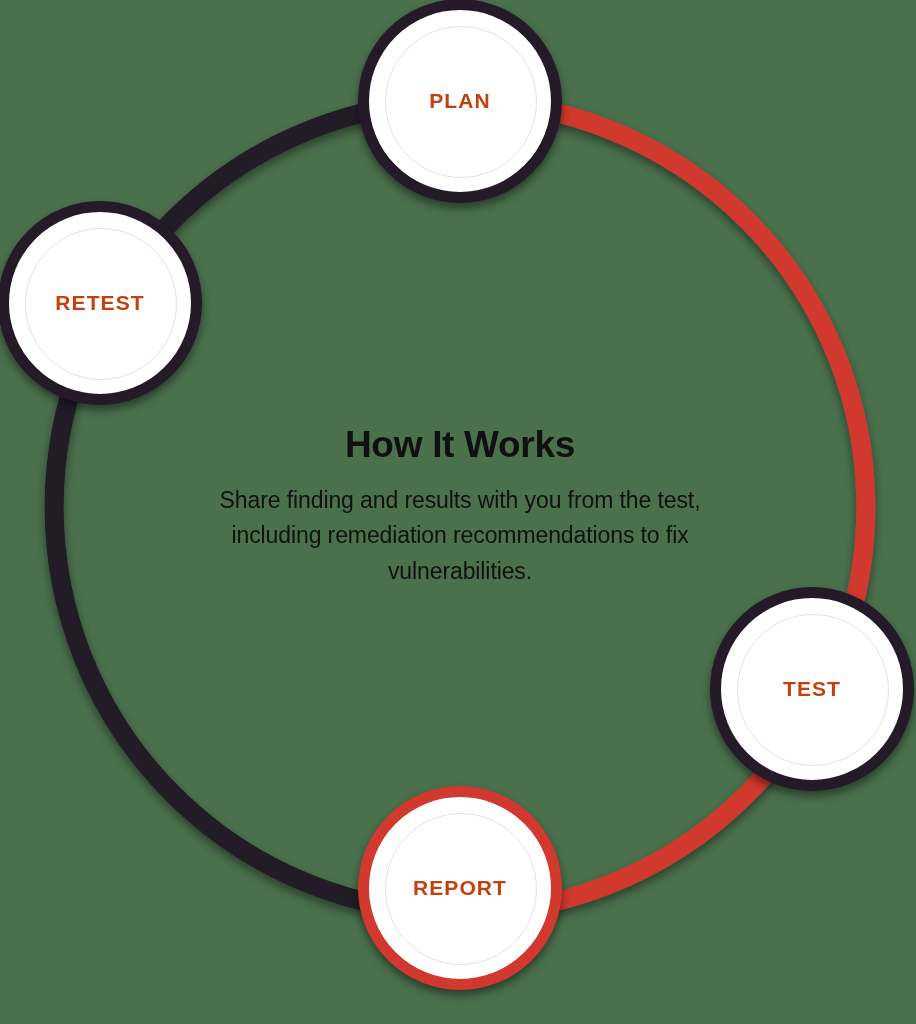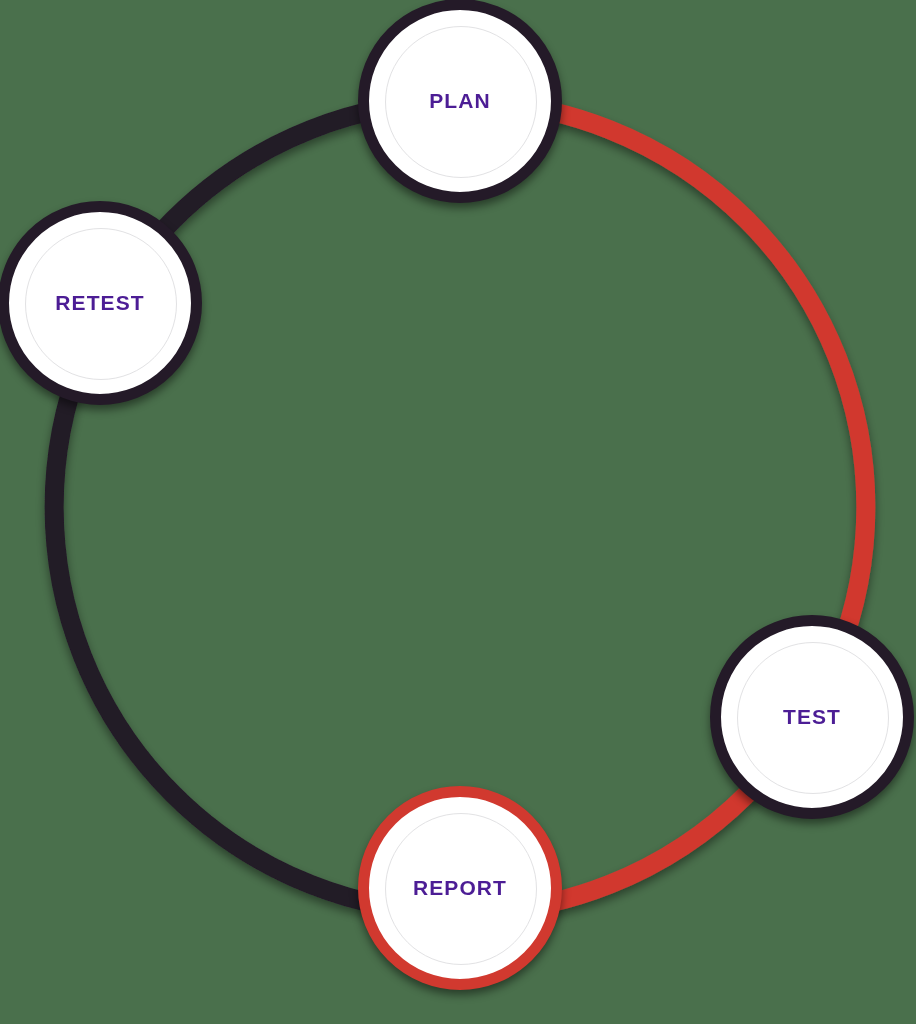--- a/index.html
+++ b/index.html
@@ -59,21 +59,21 @@
     border-radius: 50%;
     border: 1px solid #e2e2e4;
     pointer-events: none;
   }
   .node-label {
     position: relative;
     z-index: 2;
     font-size: 21px;
     font-weight: bold;
     letter-spacing: 1.1px;
-    color: #4c1d95;
+    color: #c2410c;
     white-space: nowrap;
     font-family: "Liberation Sans", sans-serif;
   }
 
   #center-block {
     position: absolute;
     left: 460px;
     top: 507px;
     transform: translate(-50%, -50%);
     width: 560px;
@@ -114,30 +114,34 @@
       <path id="arc-red" d="M 460 101 A 406 406 0 0 1 460 913" fill="none" stroke="#d1392f" stroke-width="19"></path>
     </g>
   </svg>
 
   <div class="node dark" id="node-plan" style="left:460px; top:101px;">
     <span class="node-inner-ring"></span>
     <span class="node-label">PLAN</span>
   </div>
 
 
-  <div class="node dark" id="node-test" style="left:812px; top:717px;">
+  <div class="node dark" id="node-test" style="left:812px; top:689px;">
     <span class="node-inner-ring"></span>
     <span class="node-label">TEST</span>
   </div>
 
   <div class="node active" id="node-report" style="left:460px; top:888px;">
     <span class="node-inner-ring"></span>
     <span class="node-label">REPORT</span>
   </div>
 
 
   <div class="node dark" id="node-retest" style="left:100px; top:303px;">
     <span class="node-inner-ring"></span>
     <span class="node-label">RETEST</span>
   </div>
 
+  <div id="center-block">
+    <h1 id="center-title">How It Works</h1>
+    <p id="center-desc">Share finding and results with you from the test, including remediation recommendations to fix vulnerabilities.</p>
+  </div>
 
 </div>
 
 </body></html>

